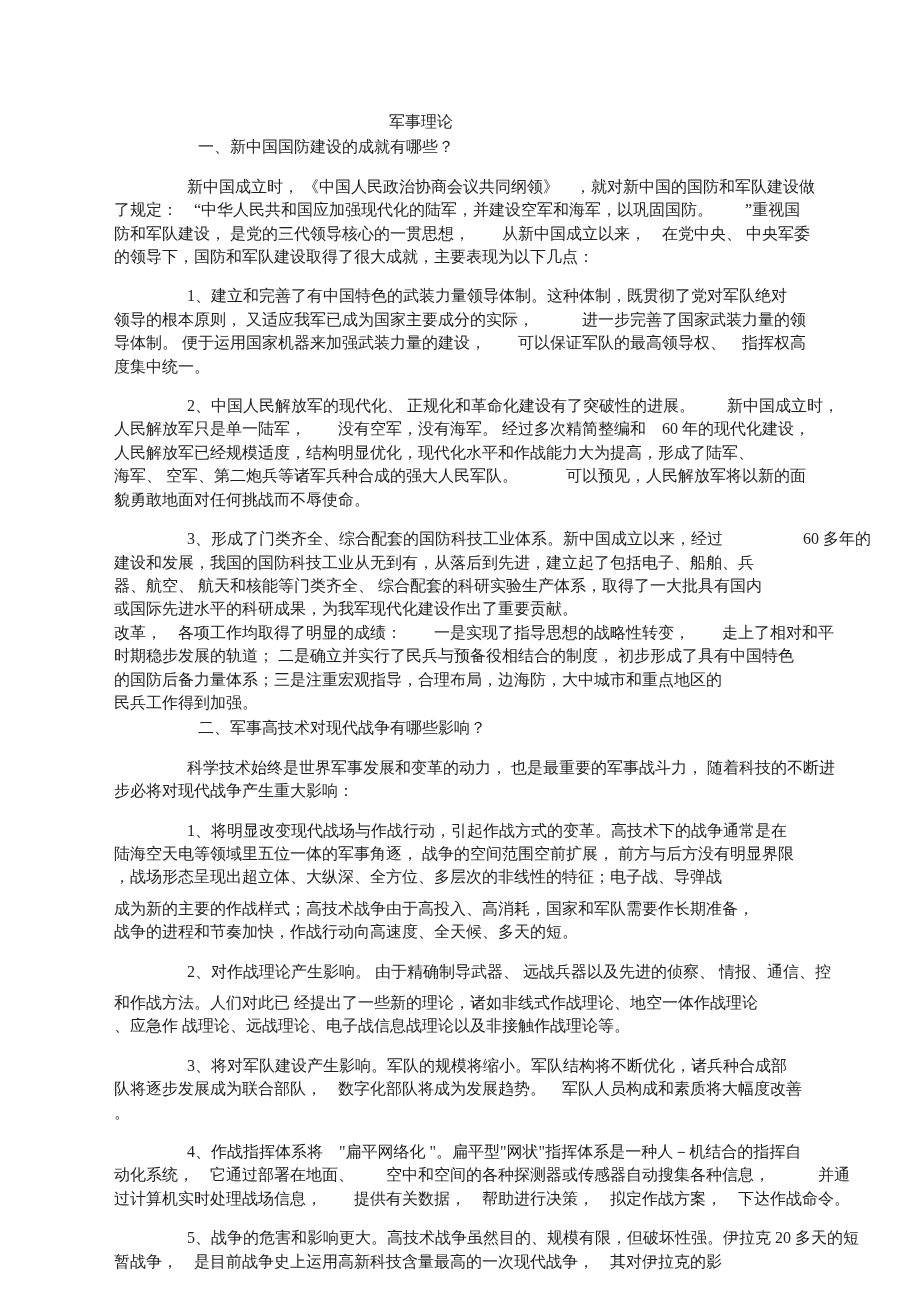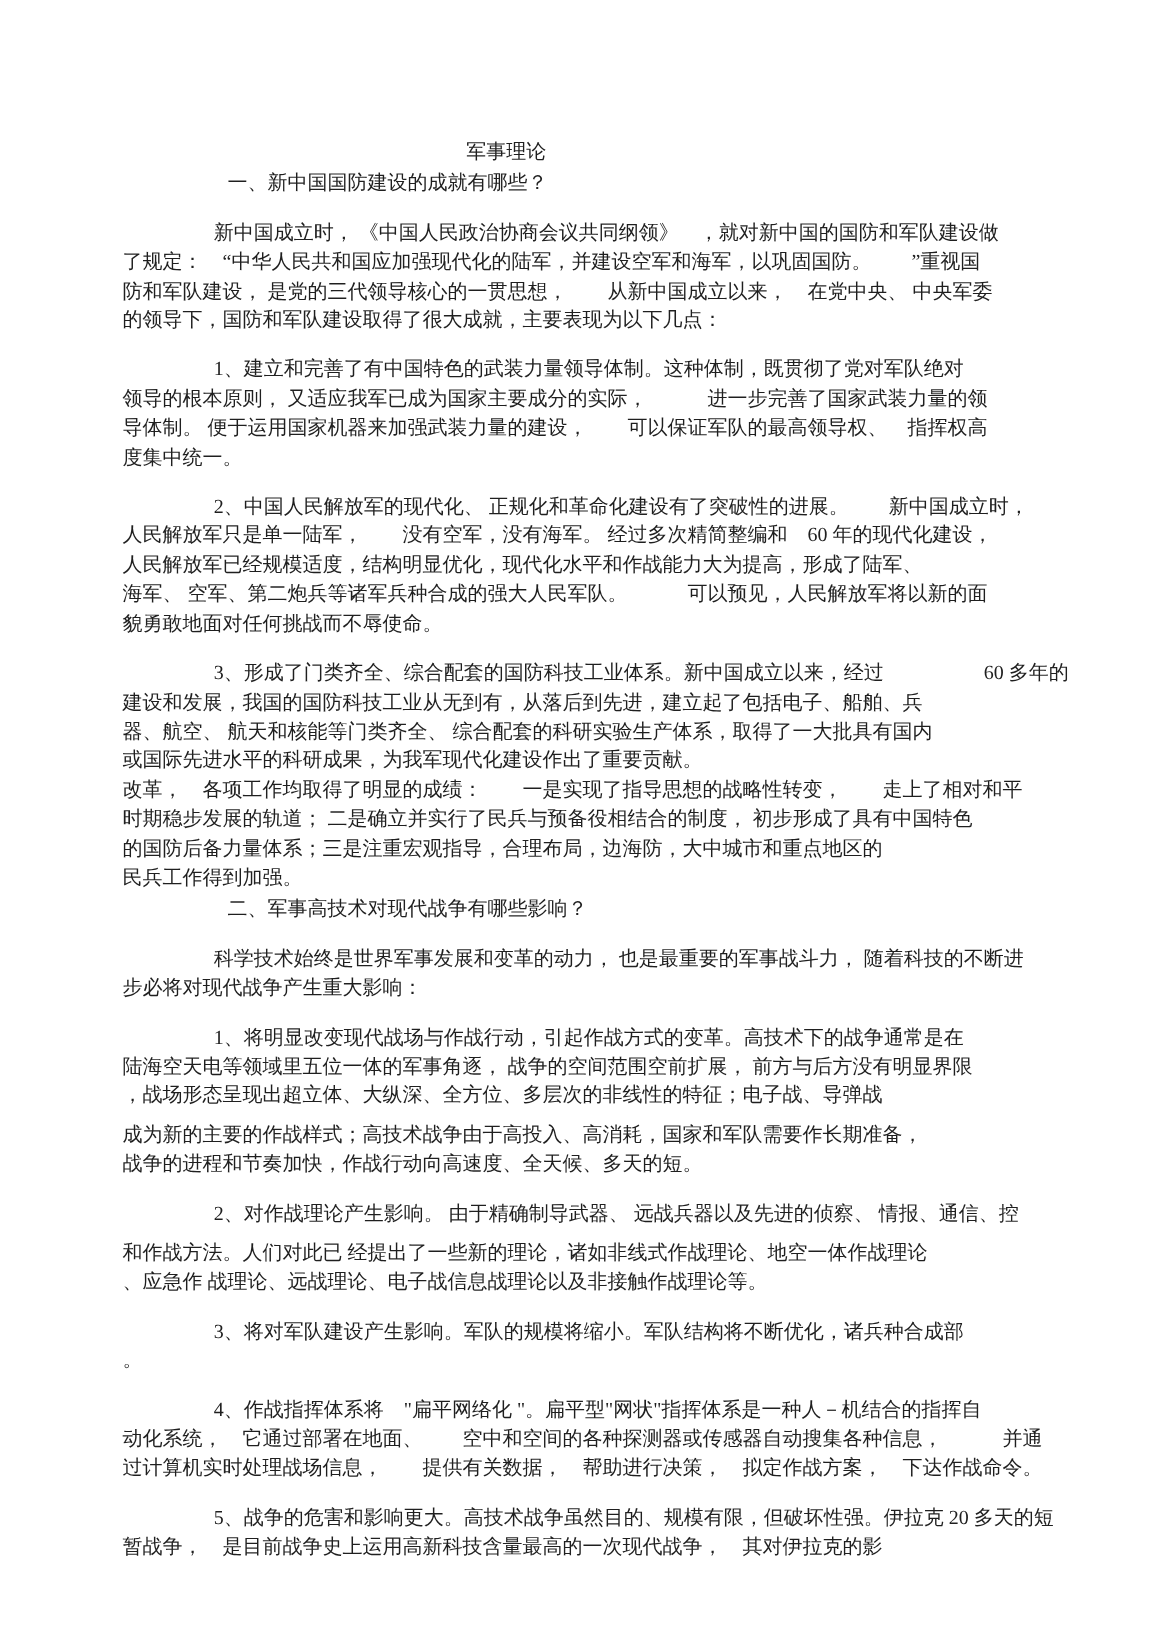--- a/index.html
+++ b/index.html
@@ -8,20 +8,21 @@
     background: #ffffff;
   }
   .page {
     position: relative;
     width: 920px;
     height: 1303px;
     background: #ffffff;
     overflow: hidden;
     box-sizing: border-box;
     padding-top: 110px;
+    padding-left: 16px;
   }
   .doc-body {
     margin-left: 98px;
     width: 740px;
     color: #1f1f1f;
     font-family: "Liberation Serif", "DejaVu Serif", serif;
     font-size: 16px;
     line-height: 23.4px;
   }
   .line {
@@ -65,20 +66,21 @@
       <div class="line body">步必将对现代战争产生重大影响：</div>
       <div class="line first">1、将明显改变现代战场与作战行动，引起作战方式的变革。高技术下的战争通常是在</div>
       <div class="line body">陆海空天电等领域里五位一体的军事角逐， 战争的空间范围空前扩展， 前方与后方没有明显界限</div>
       <div class="line body">，战场形态呈现出超立体、大纵深、全方位、多层次的非线性的特征；电子战、导弹战</div>
       <div class="line body loose">成为新的主要的作战样式；高技术战争由于高投入、高消耗，国家和军队需要作长期准备，</div>
       <div class="line body">战争的进程和节奏加快，作战行动向高速度、全天候、多天的短。</div>
       <div class="line first">2、对作战理论产生影响。 由于精确制导武器、 远战兵器以及先进的侦察、 情报、通信、控</div>
       <div class="line body loose">和作战方法。人们对此已 经提出了一些新的理论，诸如非线式作战理论、地空一体作战理论</div>
       <div class="line body">、应急作 战理论、远战理论、电子战信息战理论以及非接触作战理论等。</div>
       <div class="line first">3、将对军队建设产生影响。军队的规模将缩小。军队结构将不断优化，诸兵种合成部</div>
+      <div class="line body">队将逐步发展成为联合部队，　数字化部队将成为发展趋势。　军队人员构成和素质将大幅度改善</div>
       <div class="line body">。</div>
       <div class="line first">4、作战指挥体系将　"扁平网络化 "。扁平型"网状"指挥体系是一种人－机结合的指挥自</div>
       <div class="line body">动化系统，　它通过部署在地面、　　空中和空间的各种探测器或传感器自动搜集各种信息，　　　并通</div>
       <div class="line body">过计算机实时处理战场信息，　　提供有关数据，　帮助进行决策，　拟定作战方案，　下达作战命令。</div>
       <div class="line first">5、战争的危害和影响更大。高技术战争虽然目的、规模有限，但破坏性强。伊拉克 20 多天的短</div>
       <div class="line body">暂战争，　是目前战争史上运用高新科技含量最高的一次现代战争，　其对伊拉克的影</div>
     </div>
 </div>
 
 </body></html>

